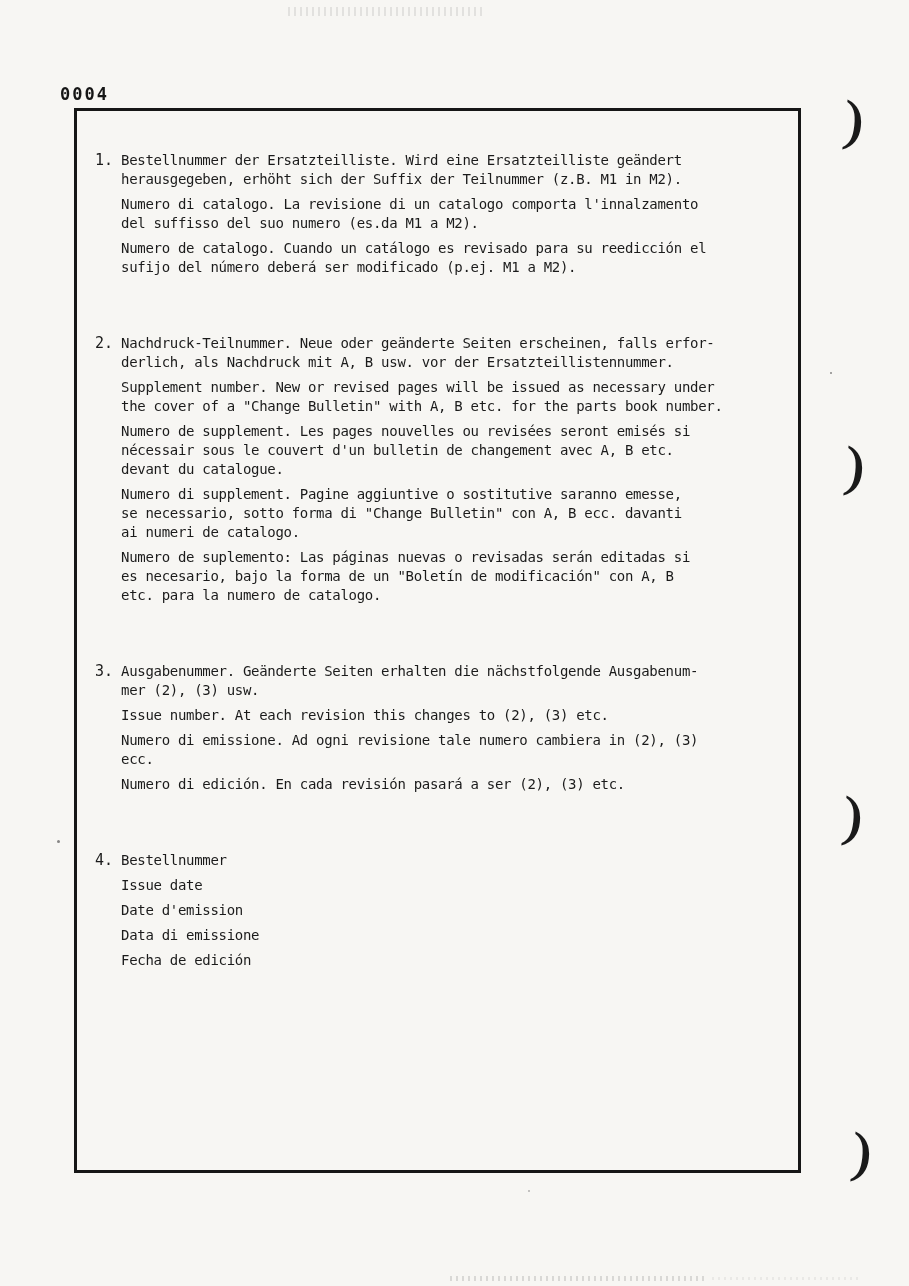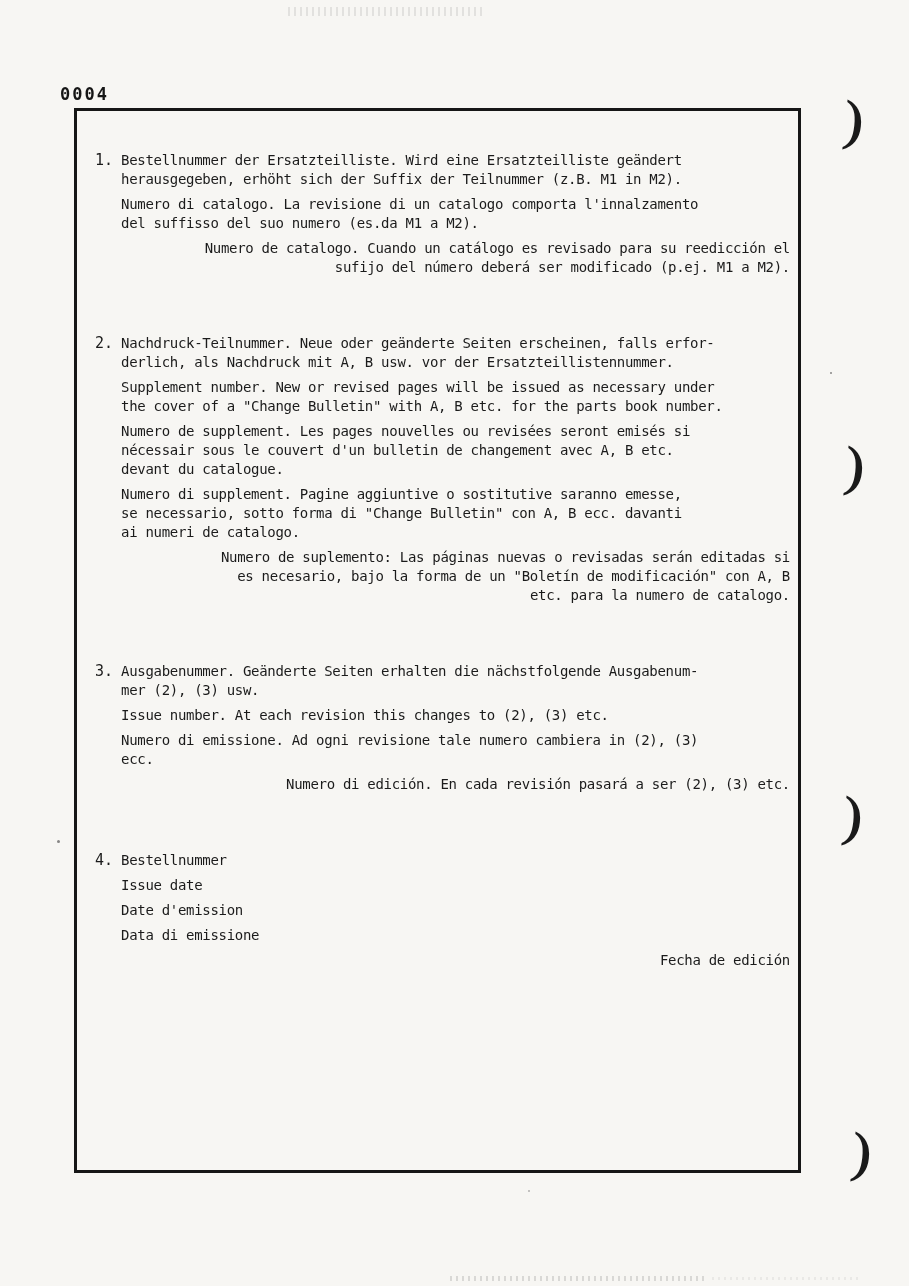--- a/index.html
+++ b/index.html
@@ -33,21 +33,21 @@
     font-size:15px; line-height:19px; color:#1b1b1b;
   }
   .item-body { flex:1; min-width:0; }
   .para {
     margin:0 0 6px 0;
     font-size:14px; line-height:19px;
     letter-spacing:-0.3px;
     white-space:pre-line;
     color:#1b1b1b;
   }
-  .para:last-child { margin-bottom:0;text-align:right; }
+  .para:last-child { margin-bottom:0; }
 
   .binder-mark {
     position:absolute;
     font-family:"DejaVu Serif", serif;
     font-size:58px; line-height:1;
     color:#1a1a1a;
     transform:rotate(6deg) scale(1.15, 0.95);
     transform-origin:center;
   }
   .bm1 { left:842px; top:94px;  }

